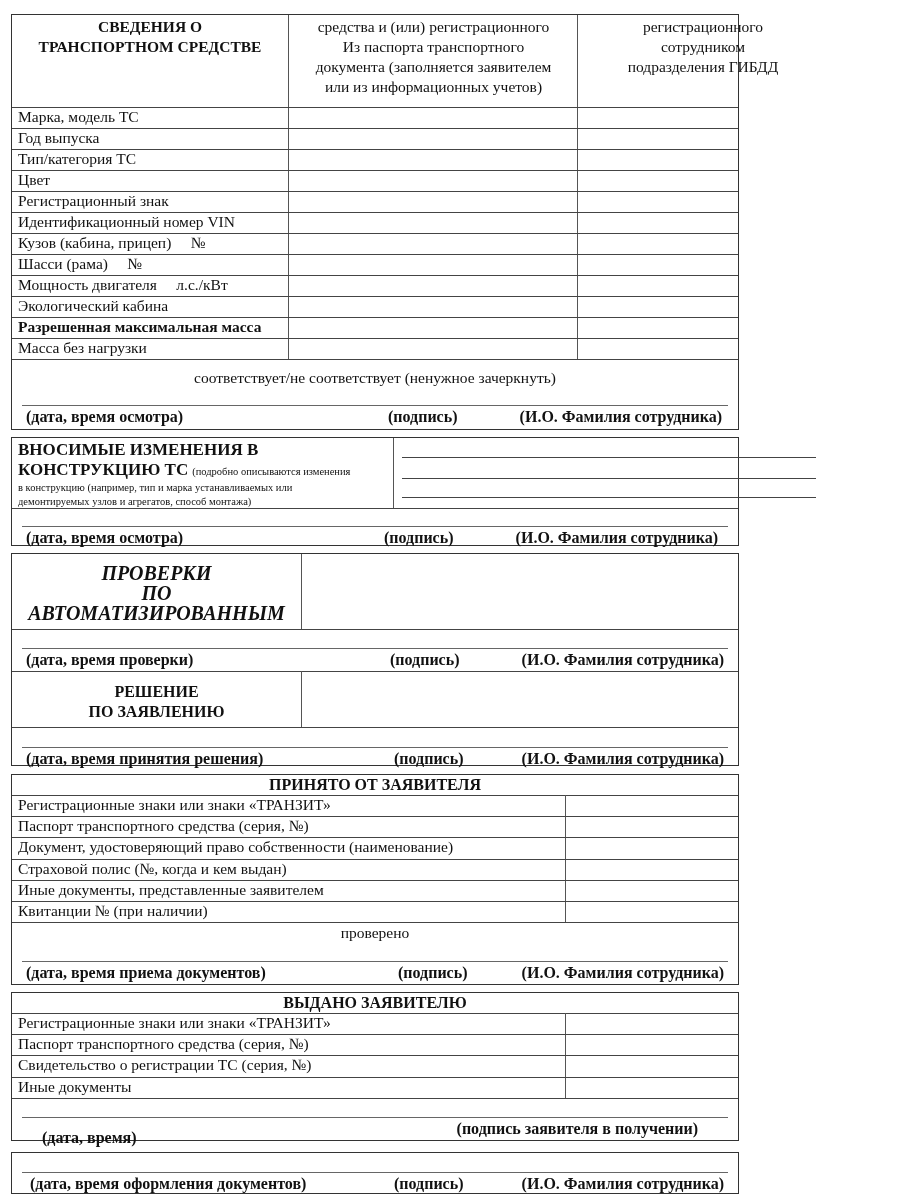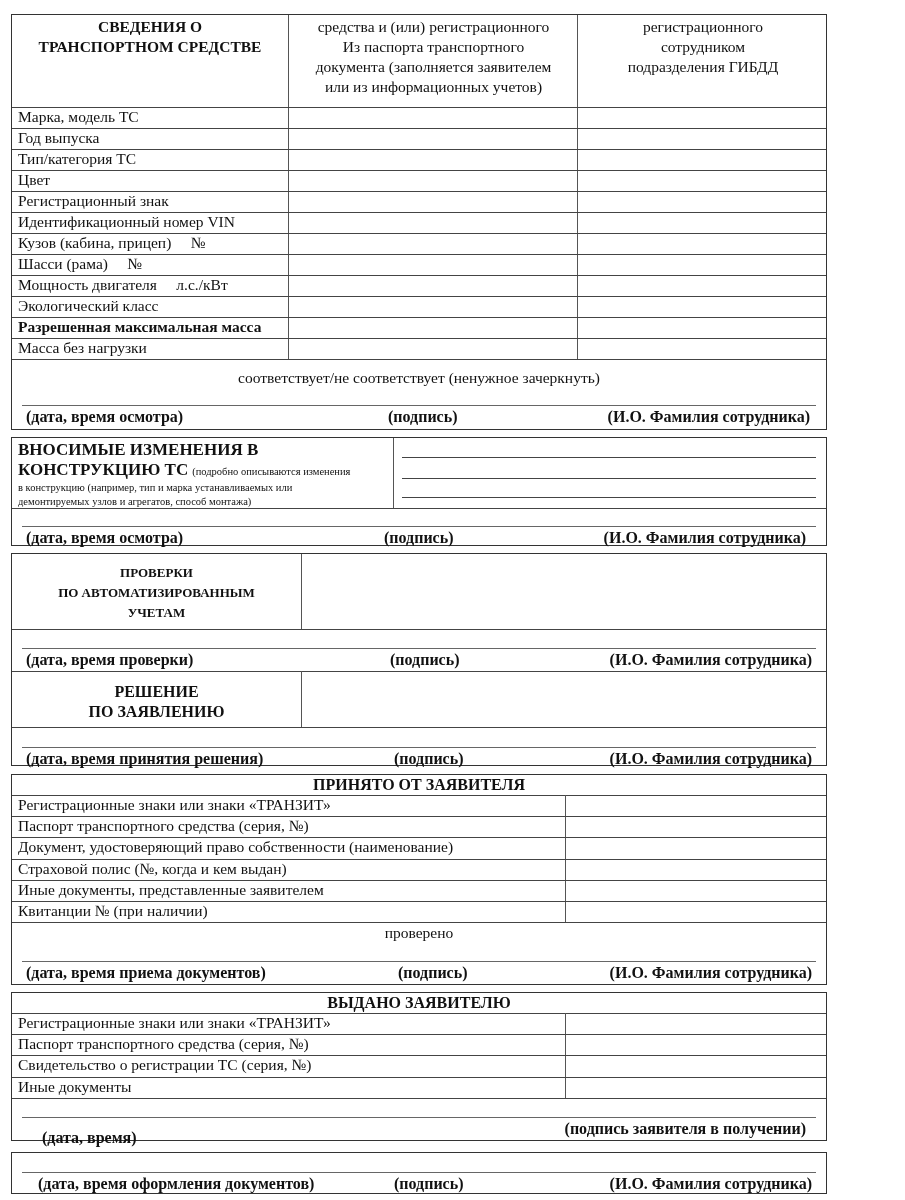--- a/index.html
+++ b/index.html
@@ -1,18 +1,18 @@
 <!DOCTYPE html>
 <html><head>
 <meta charset="utf-8">
 <style>
   html, body { margin: 0; padding: 0; background: #ffffff; }
   body { width: 905px; height: 1200px; position: relative; overflow: hidden;
          font-family: "Liberation Serif", serif; color: #111; }
-  .box { position: absolute; left: 11px; width: 816px; border: 1.5px solid #333; box-sizing: border-box; background: #fff; }
+  .box { position: absolute; left: 11px; width: 728px; border: 1.5px solid #333; box-sizing: border-box; background: #fff; }
   .abs { position: absolute; }
   .hline { position: absolute; height: 0; border-top: 1.5px solid #444; }
   .vline { position: absolute; width: 0; border-left: 1.5px solid #555; }
   .sigline { position: absolute; left: 10px; right: 10px; height: 0; border-top: 1.5px solid #666; }
   .cap { position: absolute; font-size: 16px; white-space: nowrap; font-weight: bold; }
   .lbl { position: absolute; left: 6px; font-size: 15.5px; white-space: nowrap; line-height: 21px; }
   .hdr { position: absolute; text-align: center; font-size: 15.5px; line-height: 20px; }
   .bold { font-weight: bold; }
   .center-text { position: absolute; left: 0; right: 0; text-align: center; font-size: 15.5px; }
   .fill { position: absolute; }
@@ -69,21 +69,21 @@
       <div class="fill" style="left: 569px; width: 244px; top: 220px; height: 17px; font-size: 14px;"></div>
       <div class="hline" style="left: 0px; right: 0px; top: 239px;"></div>
       <div class="lbl" style="top: 238px; white-space: pre; text-align: center;">Шасси (рама)     №</div>
       <div class="fill" style="left: 280px; width: 282px; top: 241px; height: 17px; font-size: 14px;"></div>
       <div class="fill" style="left: 569px; width: 244px; top: 241px; height: 17px; font-size: 14px;"></div>
       <div class="hline" style="left: 0px; right: 0px; top: 260px;"></div>
       <div class="lbl" style="top: 259px; white-space: pre;">Мощность двигателя     л.с./кВт</div>
       <div class="fill" style="left: 280px; width: 282px; top: 262px; height: 17px; font-size: 14px;"></div>
       <div class="fill" style="left: 569px; width: 244px; top: 262px; height: 17px; font-size: 14px;"></div>
       <div class="hline" style="left: 0px; right: 0px; top: 281px;"></div>
-      <div class="lbl" style="top: 280px; white-space: pre;">Экологический класс</div>
+      <div class="lbl" style="top: 280px; white-space: pre;">Экологический кабина</div>
       <div class="fill" style="left: 280px; width: 282px; top: 283px; height: 17px; font-size: 14px;"></div>
       <div class="fill" style="left: 569px; width: 244px; top: 283px; height: 17px; font-size: 14px;"></div>
       <div class="hline" style="left: 0px; right: 0px; top: 302px;"></div>
       <div class="lbl" style="top: 301px; white-space: pre; font-weight: bold;">Разрешенная максимальная масса</div>
       <div class="fill" style="left: 280px; width: 282px; top: 304px; height: 17px; font-size: 14px;"></div>
       <div class="fill" style="left: 569px; width: 244px; top: 304px; height: 17px; font-size: 14px;"></div>
       <div class="hline" style="left: 0px; right: 0px; top: 323px;"></div>
       <div class="lbl" style="top: 322px; white-space: pre;">Масса без нагрузки</div>
       <div class="fill" style="left: 280px; width: 282px; top: 325px; height: 17px; font-size: 14px;"></div>
       <div class="fill" style="left: 569px; width: 244px; top: 325px; height: 17px; font-size: 14px;"></div>
@@ -110,24 +110,23 @@
   <div class="hline" style="left:390px; width:414px; top:40px;"></div>
   <div class="hline" style="left:390px; width:414px; top:59px;"></div>
   <div class="hline" style="left:0; right:0; top:70px;"></div>
   <div class="sigline" style="top:88px;"></div>
   <div class="cap" style="left:14px; top:91px;">(дата, время осмотра)</div>
   <div class="cap" style="left:372px; top:91px;">(подпись)</div>
   <div class="cap" style="right:20px; top:91px;">(И.О. Фамилия сотрудника)</div>
 </div>
 
 <div class="box" style="top:553px; height:213px;">
-  <div class="hdr bold" style="left:0; width:289px; top:9px; font-size:13px;">
+  <div class="hdr bold" style="left:0; width:289px; top:9px; font-size:20px;font-style:italic;">
     <div>ПРОВЕРКИ</div>
     <div>ПО АВТОМАТИЗИРОВАННЫМ</div>
-    <div>УЧЕТАМ</div>
   </div>
   <div class="vline" style="left:289px; top:0; height:75px;"></div>
   <div class="fill" style="left:292px; top:2px; width:520px; height:70px;"></div>
   <div class="hline" style="left:0; right:0; top:75px;"></div>
   <div class="sigline" style="top:94px;"></div>
   <div class="cap" style="left:14px; top:97px;">(дата, время проверки)</div>
   <div class="cap" style="left:378px; top:97px;">(подпись)</div>
   <div class="cap" style="right:14px; top:97px;">(И.О. Фамилия сотрудника)</div>
   <div class="hline" style="left:0; right:0; top:117px;"></div>
 
@@ -188,21 +187,21 @@
       <div class="hline" style="left: 0px; right: 0px; top: 62.4px;"></div>
       <div class="lbl" style="top: 61.4px; white-space: pre;">Свидетельство о регистрации ТС (серия, №)</div>
       <div class="fill" style="left: 557px; width: 255px; top: 64.4px; height: 17.2px; font-size: 14px;"></div>
       <div class="hline" style="left: 0px; right: 0px; top: 83.6px;"></div>
       <div class="lbl" style="top: 82.6px; white-space: pre;">Иные документы</div>
       <div class="fill" style="left: 557px; width: 255px; top: 85.6px; height: 17.2px; font-size: 14px;"></div>
     </div>
   <div class="hline" style="left:0; right:0; top:105px;"></div>
   <div class="sigline" style="top:124px;"></div>
   <div class="cap" style="left:30px; top:127px;margin-top:9px;">(дата, время)</div>
-  <div class="cap" style="right:20px; top:127px;">(подпись заявителя в получении)</div>
+  <div class="cap" style="right:40px; top:127px;">(подпись заявителя в получении)</div>
 </div>
 
 <div class="box" style="top:1152px; height:42px;">
   <div class="sigline" style="top:19px;"></div>
-  <div class="cap" style="left:18px; top:22px;margin-left:8px;">(дата, время оформления документов)</div>
+  <div class="cap" style="left:18px; top:22px;">(дата, время оформления документов)</div>
   <div class="cap" style="left:382px; top:22px;">(подпись)</div>
   <div class="cap" style="right:14px; top:22px;">(И.О. Фамилия сотрудника)</div>
 </div>
 
 </body></html>

